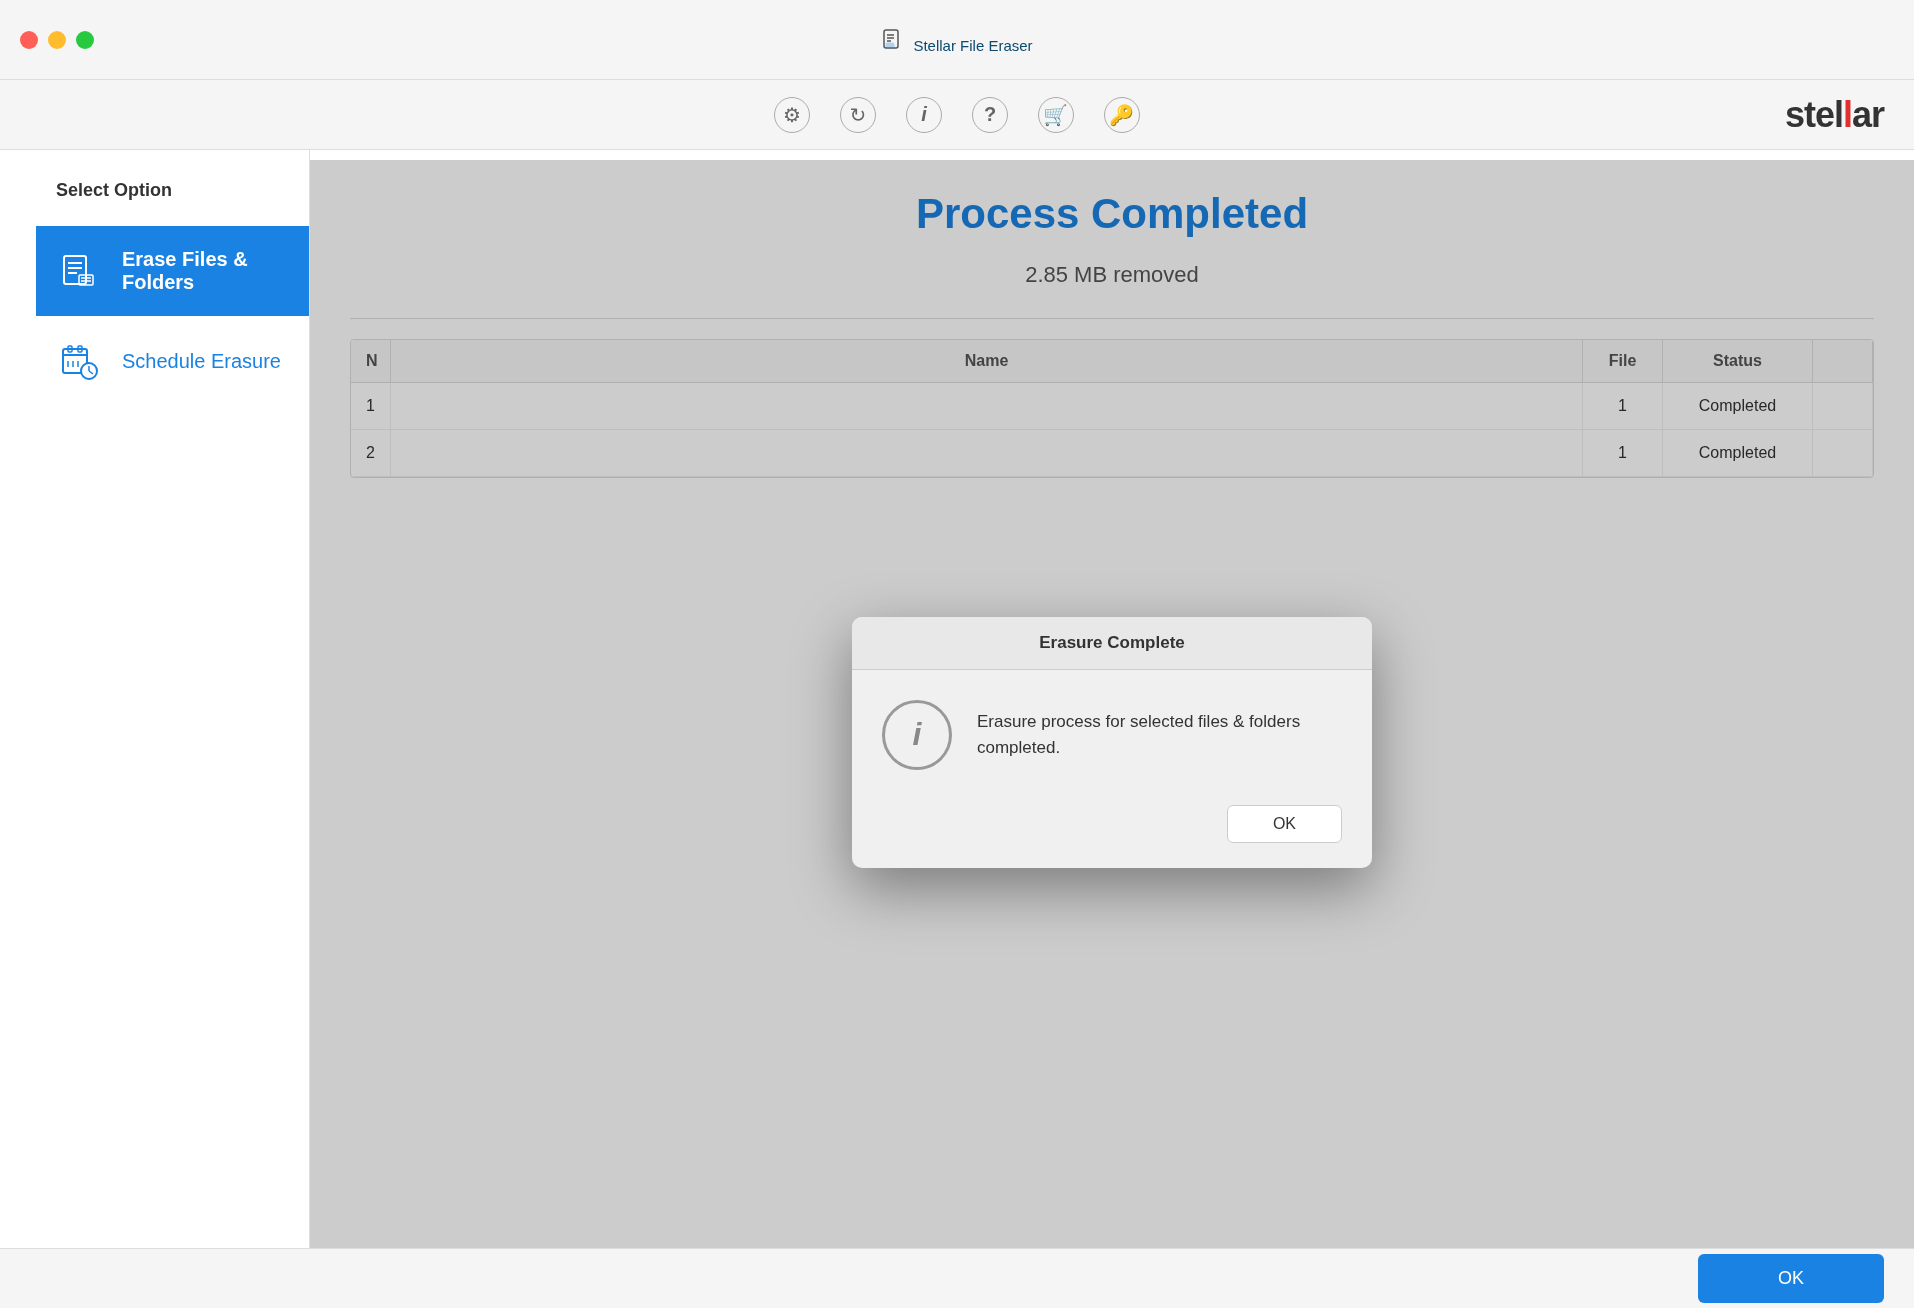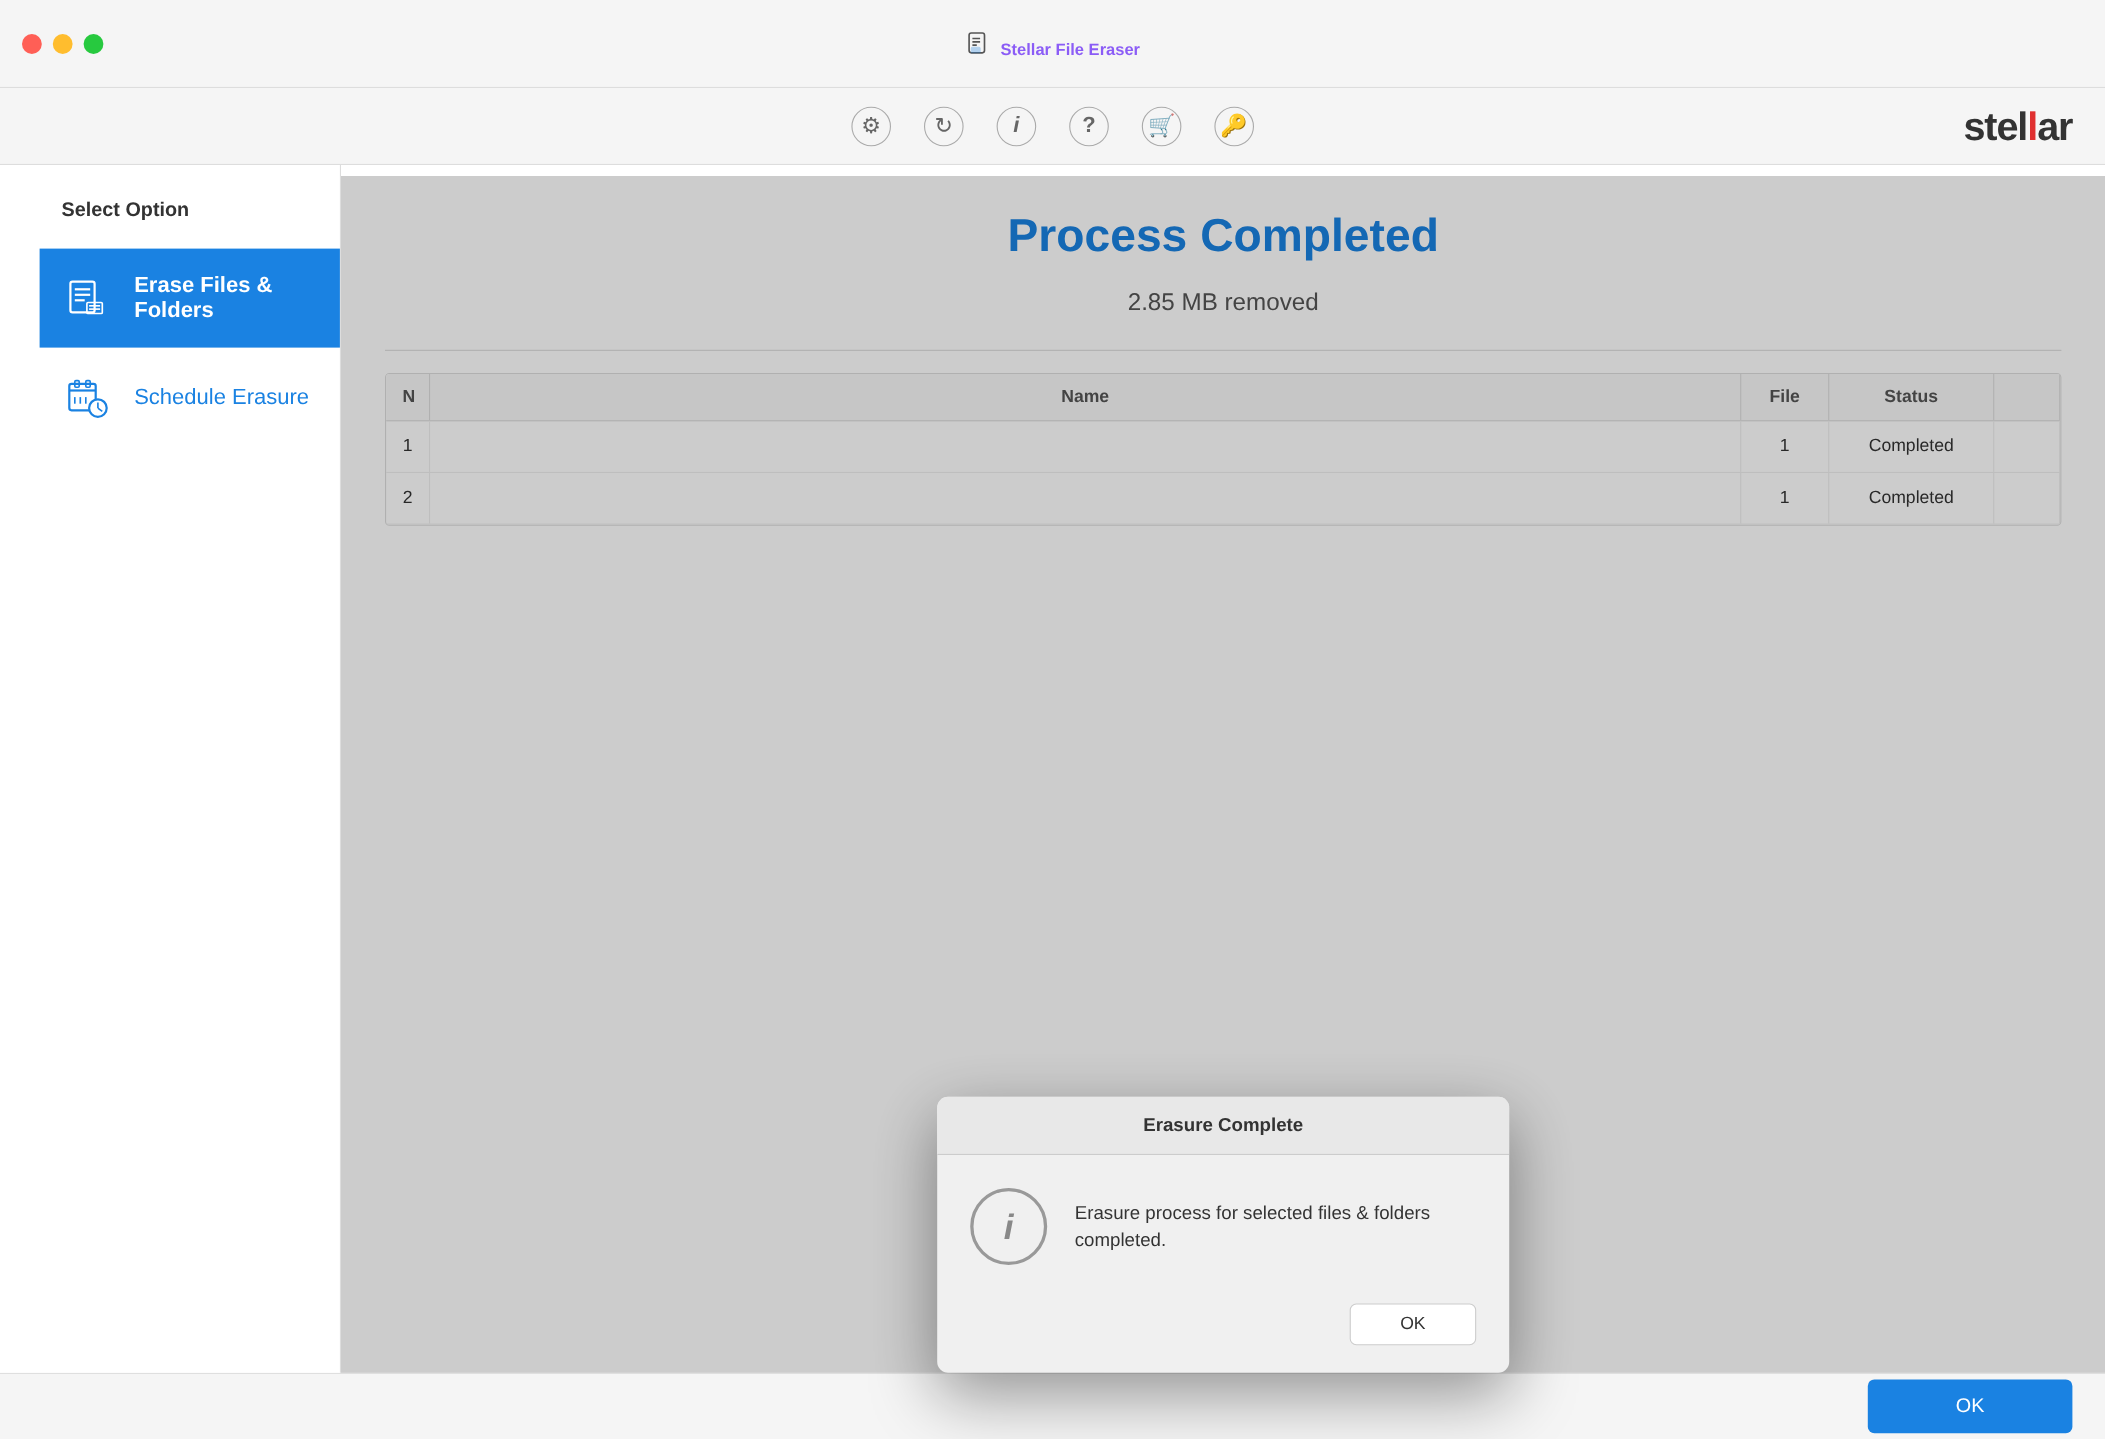--- a/index.html
+++ b/index.html
@@ -49,22 +49,22 @@
       gap: 8px;
     }
 
     .app-icon {
       width: 24px;
       height: 24px;
     }
 
     .title-bar-title {
       font-size: 15px;
-      color: #8b5cf6;
-      font-weight: 700;
+      color: #0c4a6e;
+      font-weight: 400;
       margin-top: 12px;
     }
 
     
     .toolbar {
       width: 100%;
       height: 70px;
       background: #f5f5f5;
       border-bottom: 1px solid #ddd;
       display: flex;
@@ -256,21 +256,21 @@
 
     
     .dialog-overlay {
       position: absolute;
       top: 0;
       left: 0;
       right: 0;
       bottom: 0;
       background: rgba(0,0,0,0.2);
       display: flex;
-      align-items: flex-end;
+      align-items: center;
       justify-content: center;
       padding-top: 76px;
       z-index: 100;
       margin-top: 10px;
     }
 
     .dialog {
       width: 520px;
       background: #f0f0f0;
       border-radius: 10px;

